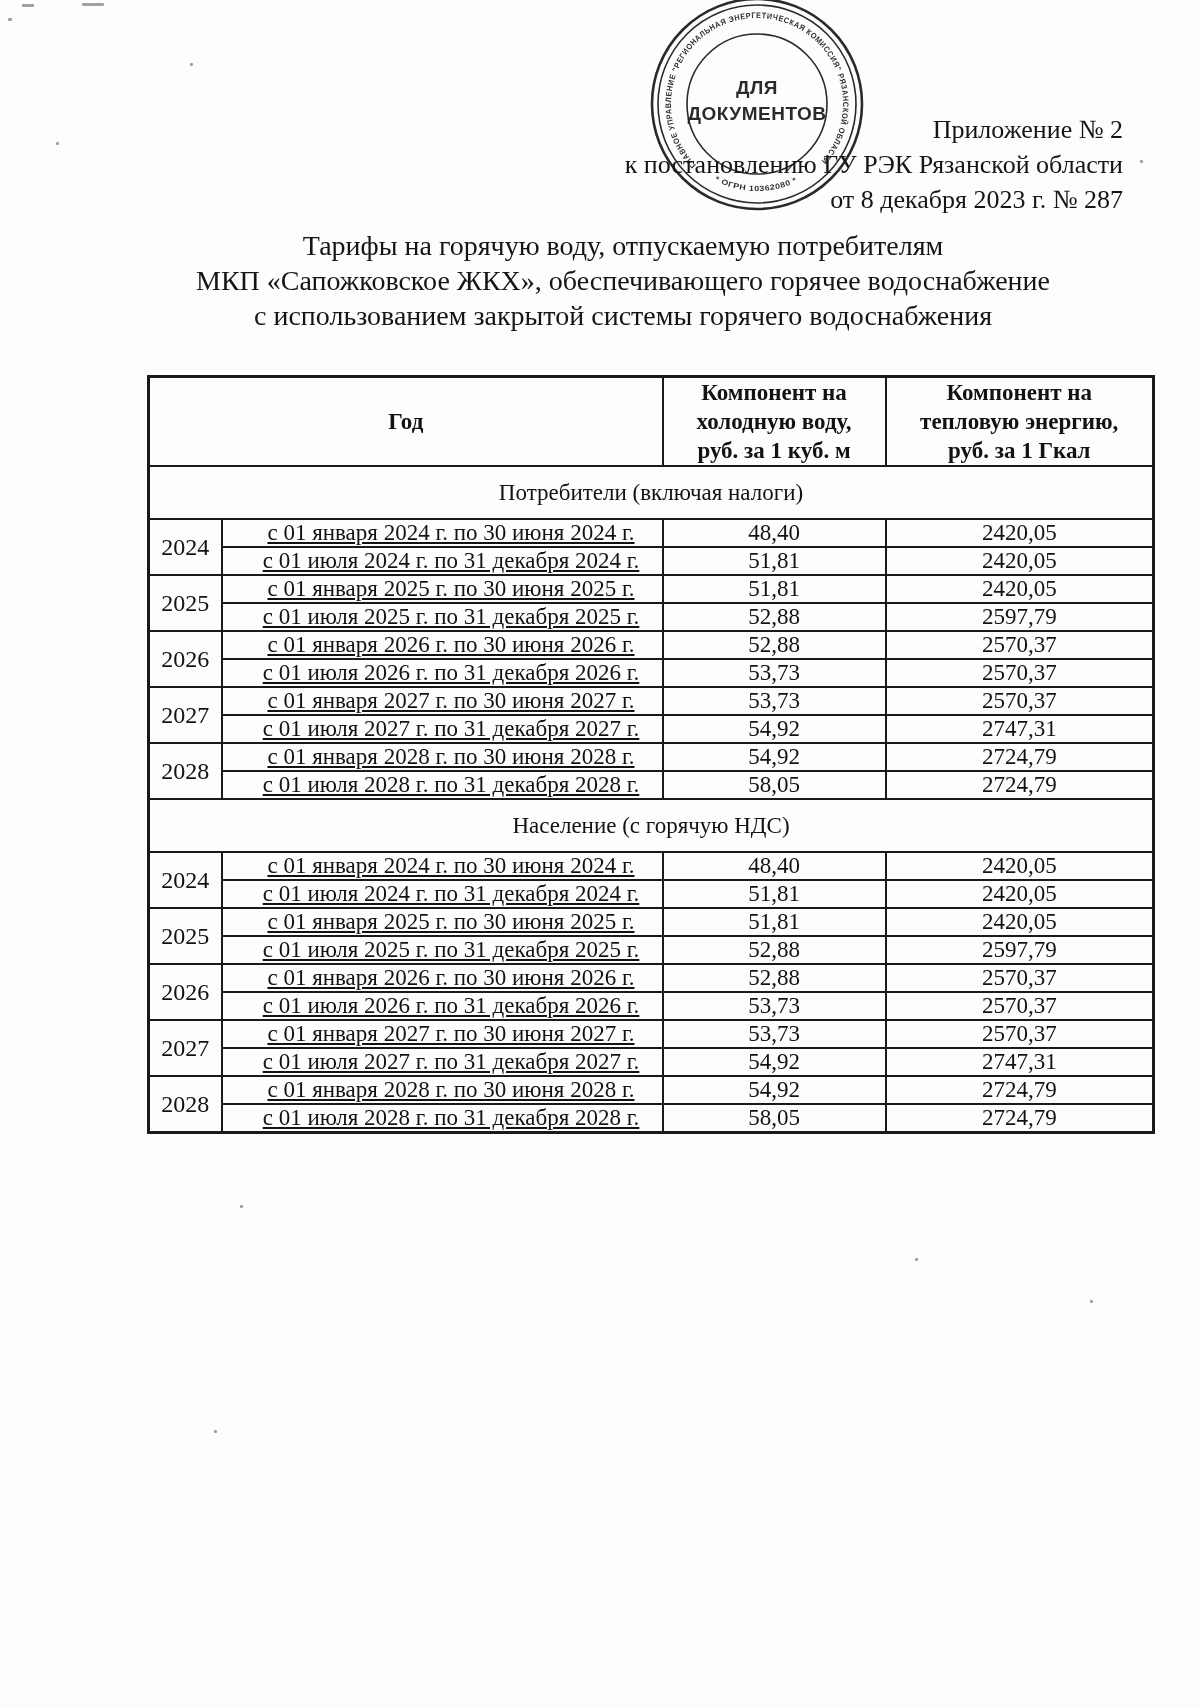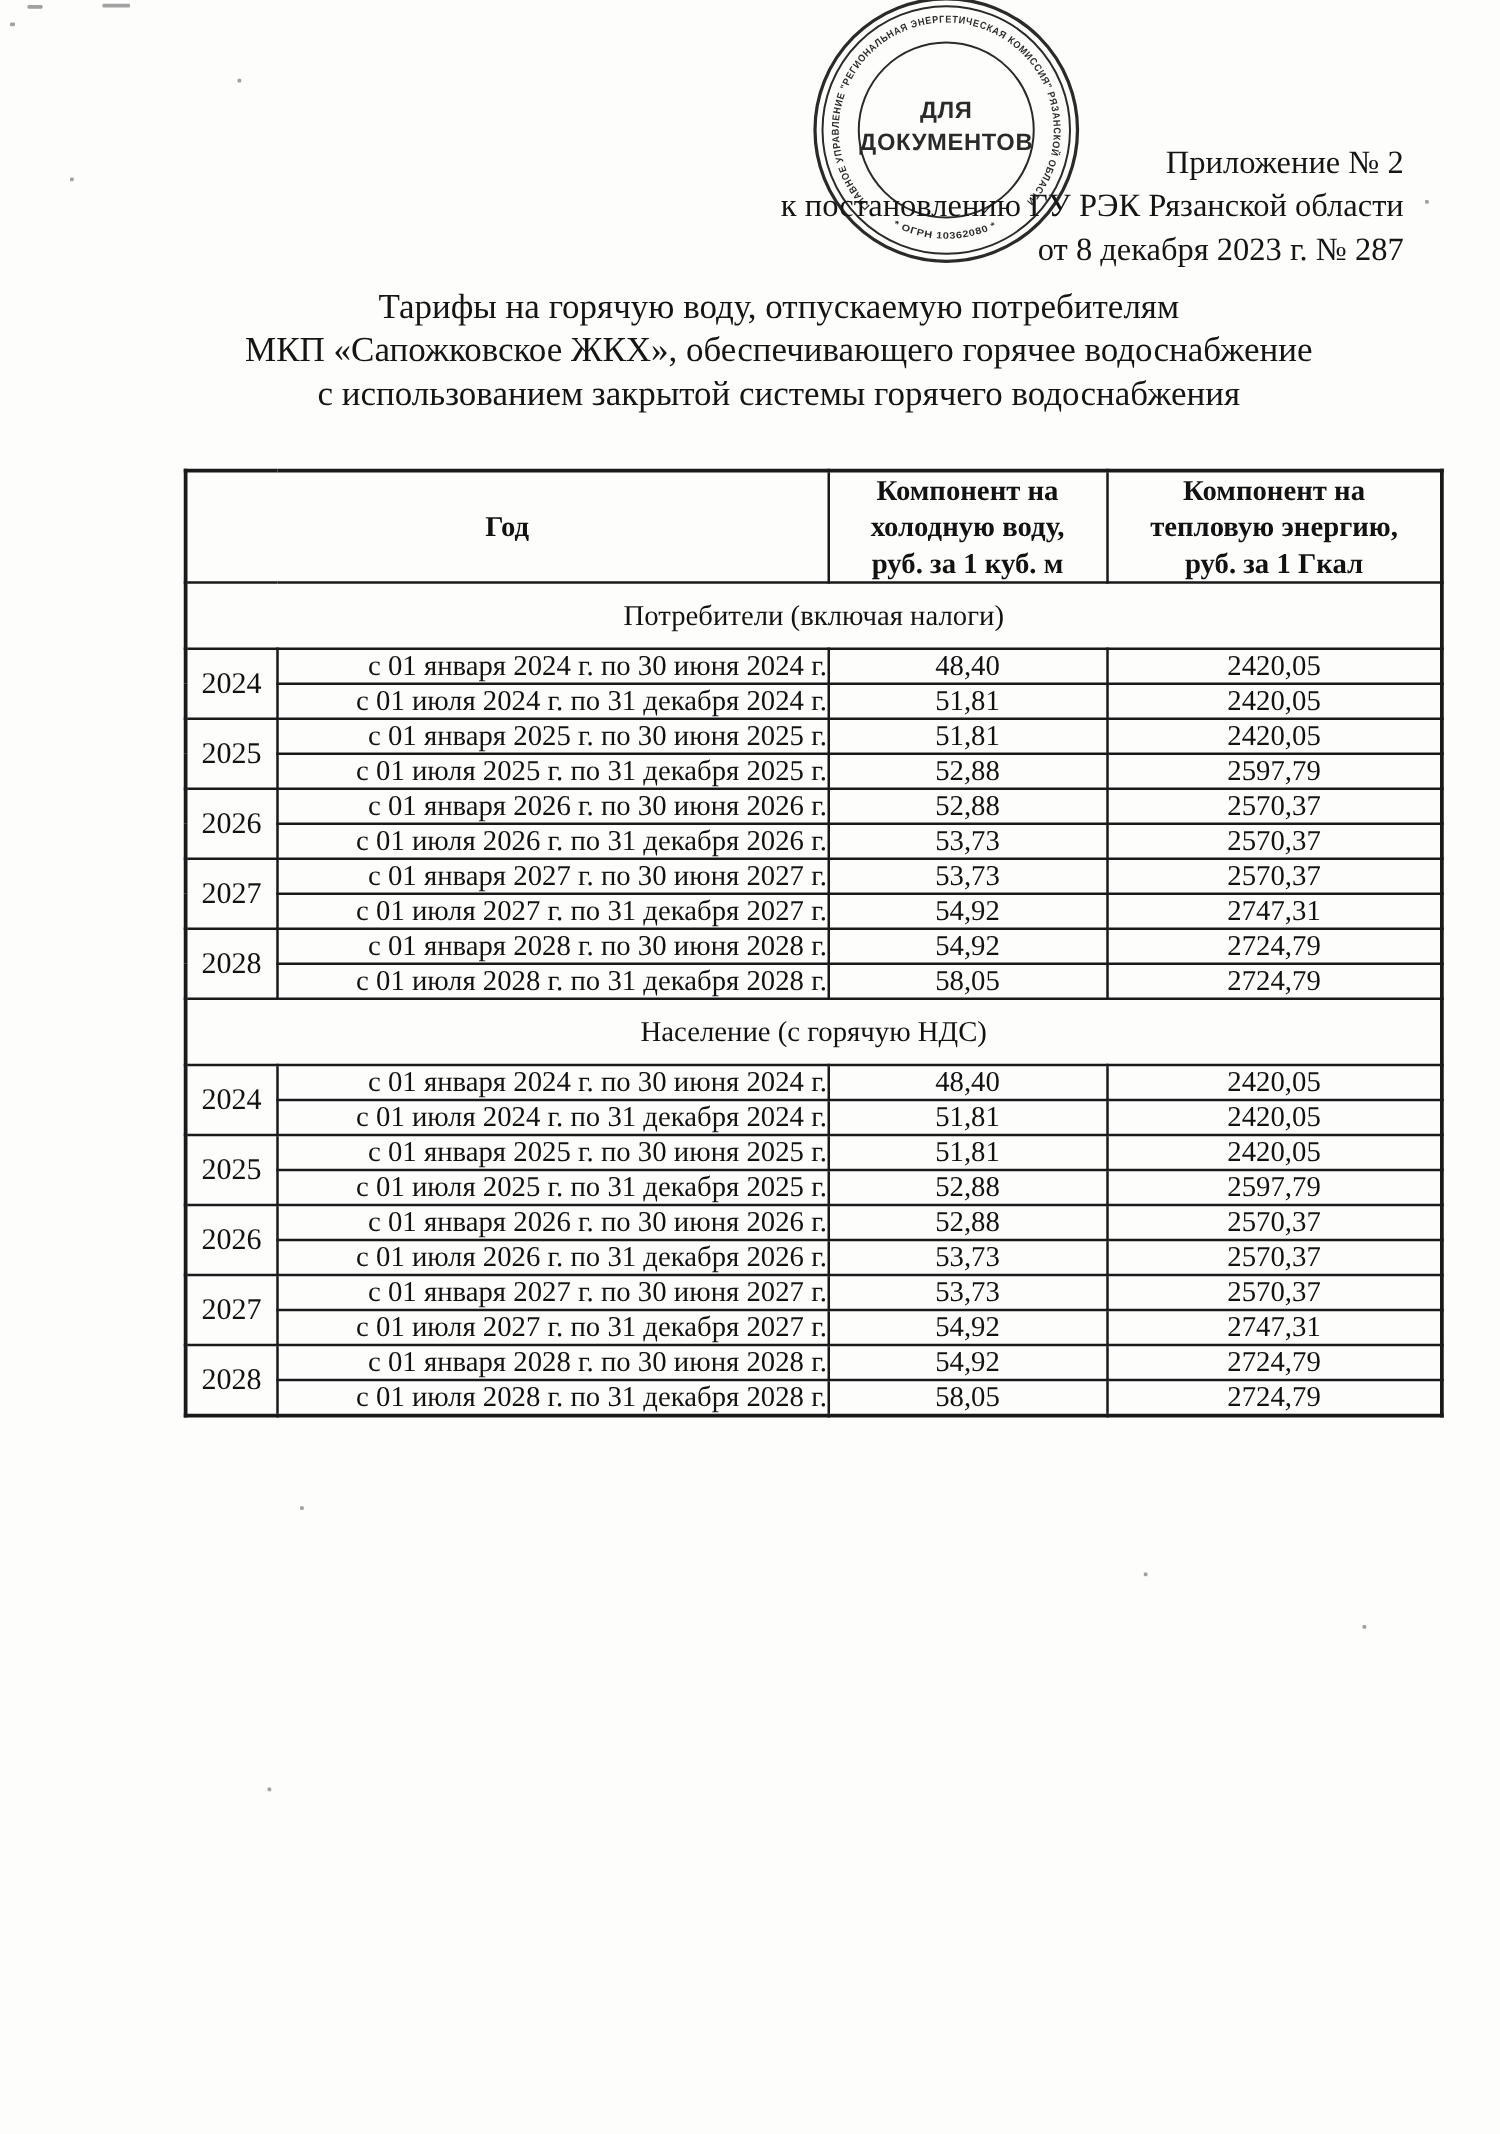--- a/index.html
+++ b/index.html
@@ -49,21 +49,21 @@
   }
   table.tariff thead th {
     height:89px; font-weight:bold; text-align:center; vertical-align:middle;
     white-space:pre-line; line-height:29px; font-size:23px;
   }
   td.section-cell {
     height:28px; text-align:center; font-size:23px; padding:12px; line-height:27px;
   }
   td.year-cell { text-align:center; font-size:24px;font-family:Liberation Serif, serif; }
   td.period-cell {
-    height:27px; text-align:right; padding-left:18px; line-height:26px; white-space:nowrap;
+    height:27px; text-align:center; padding-left:18px; line-height:26px; white-space:nowrap;text-decoration:underline;
   }
   td.value-cell { text-align:center; line-height:26px; }
 </style>
 </head>
 <body>
 
 <div class="page">
 
   <div class="speck" style="left:22px;top:4px;width:12px;height:3px"></div>
   <div class="speck" style="left:82px;top:3px;width:22px;height:3px"></div>

